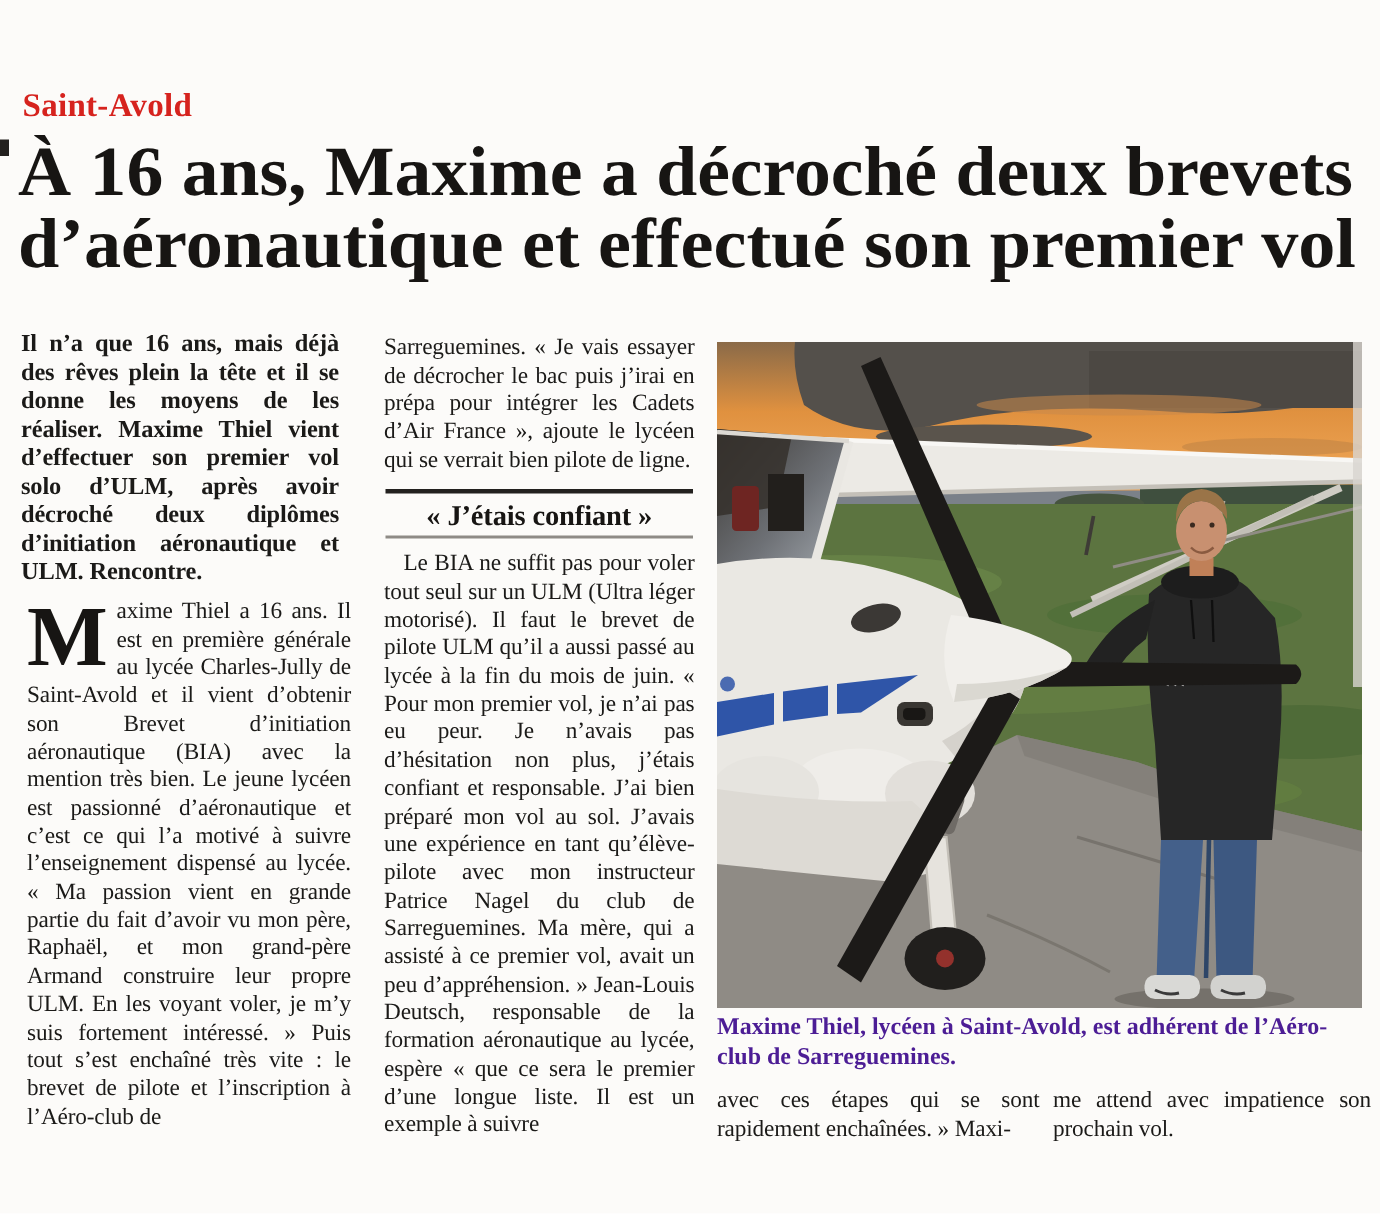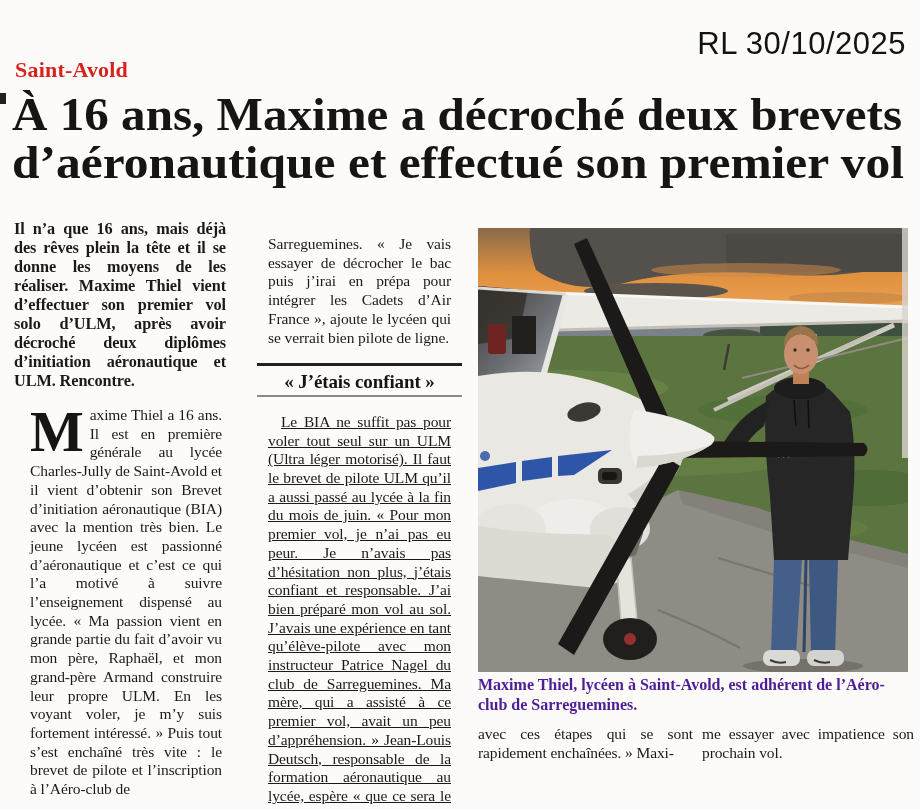--- a/index.html
+++ b/index.html
@@ -22,47 +22,46 @@
     font-family:"Liberation Serif","DejaVu Serif",serif;
     font-weight:700;fill:#171513;font-size:47px;
   }
   .artifact{position:absolute;left:0;top:93px;width:6px;height:11px;background:#23211f;}
   .col{
     position:absolute;text-align:justify;
     font-size:15.5px;line-height:18.7px;letter-spacing:-0.1px;
   }
   .col1{left:14px;top:219px;width:224px;}
   .col2{left:252px;top:219px;width:215px;}
-  p.body{margin:16px;}
+  p.body{margin:4px;}
   .lede{font-weight:700;font-size:16.3px;line-height:19px;margin:0 12px 9px 0;text-align:justify;}
   .dropcap{
     float:left;font-size:57px;line-height:45px;font-weight:700;
     padding:3px 6px 0 0;color:#171513;
   }
-  .indent{text-indent:13px;text-decoration:underline;}
+  .indent{text-indent:13px;}
   .subhead{
     margin:9px 5px 8px 5px;padding:7px 0 3px 0;
     border-top:3px solid #23211f;border-bottom:2px solid #8e8b86;
     text-align:center;font-weight:700;font-size:19px;color:#171513;
   }
   .photo{position:absolute;left:478px;top:228px;width:430px;height:444px;}
   .caption{
     position:absolute;left:478px;top:675px;width:432px;
     font-weight:700;font-size:16px;line-height:20px;color:#4c1d95;
   }
   .bcol{position:absolute;top:724px;font-size:15.5px;line-height:19px;text-align:justify;letter-spacing:-0.1px;}
   .bcol1{left:478px;width:215px;}
   .bcol2{left:702px;width:212px;}
 </style>
 </head>
 <body>
 
 <div class="page">
 
-  <div class="date-note">RL 30/10/2025</div>
 
   <div class="kicker">Saint-Avold</div>
 
   <div class="artifact"></div>
 
   <svg class="headline-svg" width="898" height="102">
     <text x="0" y="40" textLength="890" lengthAdjust="spacingAndGlyphs">À 16 ans, Maxime a décroché deux brevets</text>
     <text x="0" y="88" textLength="892" lengthAdjust="spacingAndGlyphs">d’aéronautique et effectué son premier vol</text>
   </svg>
 
@@ -196,15 +195,15 @@
         <path d="M158,240 Q201,237 233,217 Q200,228 160,228 Z" fill="#d6d3cd" opacity="0.85"></path>
       </g>
 
       <rect x="424" y="0" width="6" height="230" fill="#d8d5cf" opacity="0.8"></rect>
     </svg>
   </div>
 
   <div class="caption">Maxime Thiel, lycéen à Saint-Avold, est adhérent de l’Aéro-club de Sarreguemines.</div>
 
   <div class="bcol bcol1">avec ces étapes qui se sont rapidement enchaînées. » Maxi-</div>
-  <div class="bcol bcol2">me essayer avec impatience son prochain vol.</div>
+  <div class="bcol bcol2">me attend avec impatience son prochain vol.</div>
 
 </div>
 
 </body></html>

